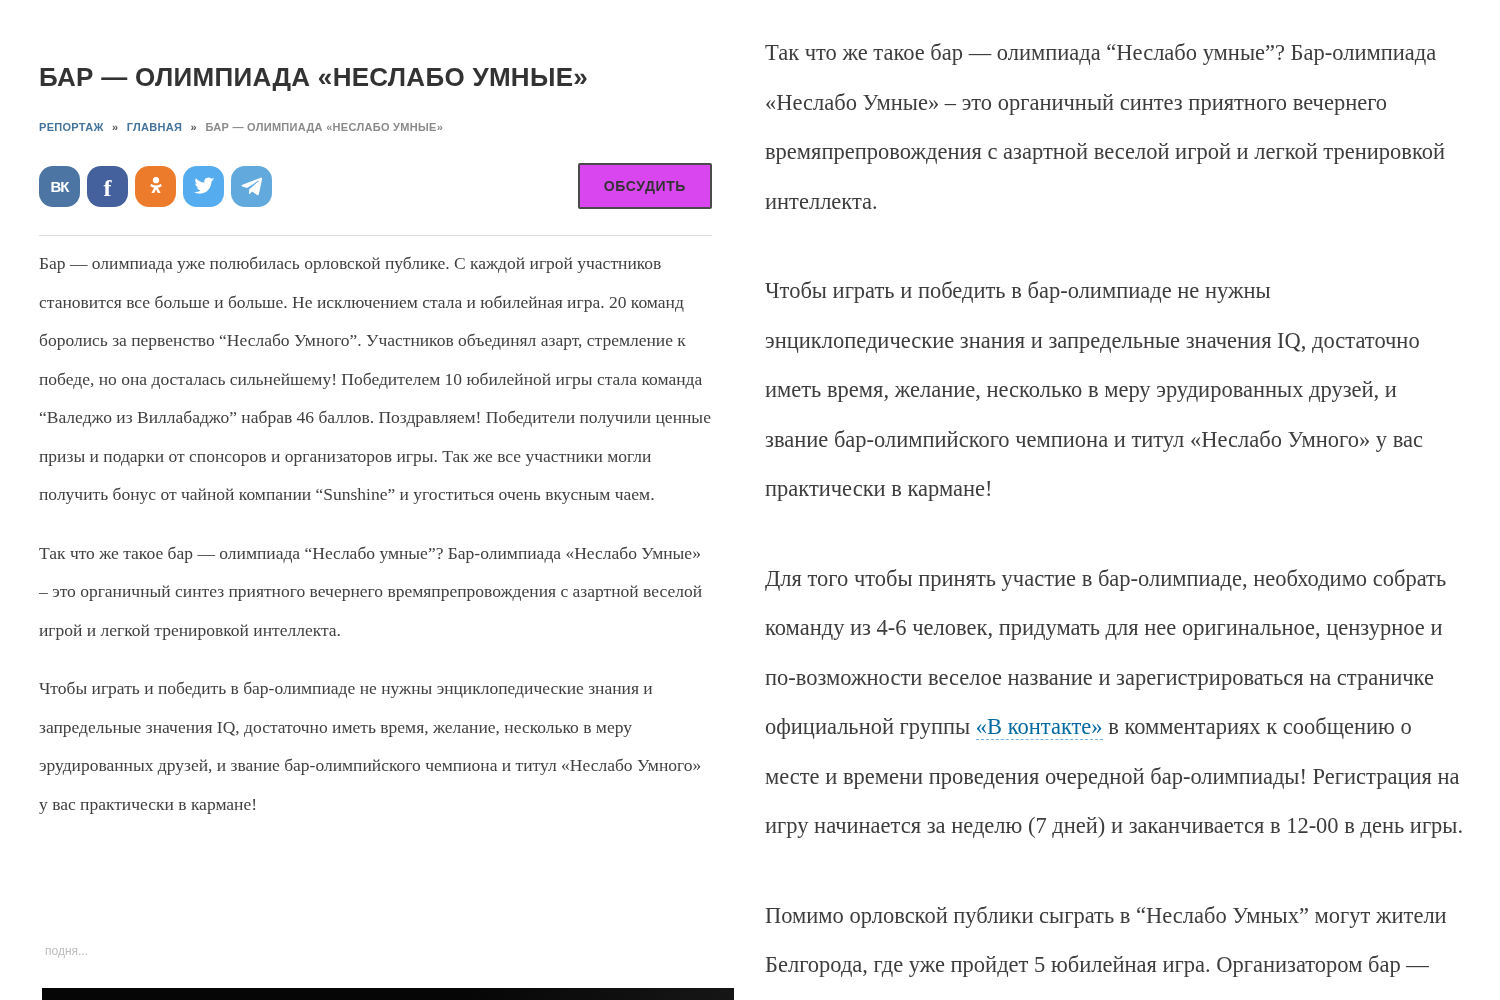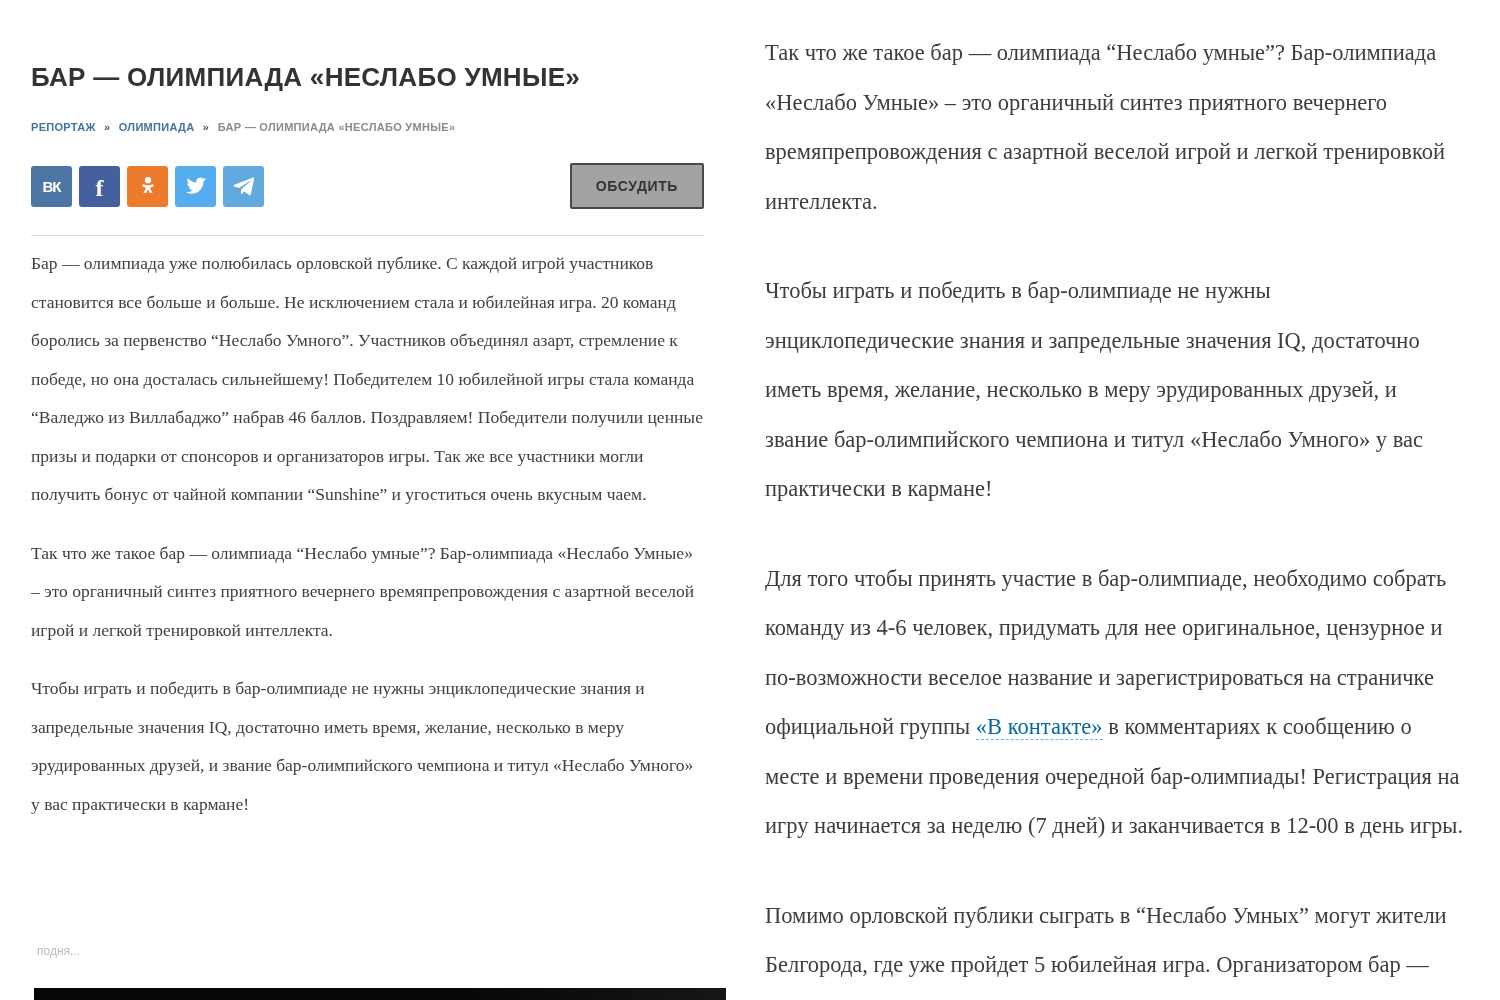--- a/index.html
+++ b/index.html
@@ -4,21 +4,21 @@
 <style>
   * { box-sizing: border-box; }
   html, body { margin: 0; padding: 0; }
   body {
     width: 1500px; height: 1000px; overflow: hidden;
     background: #ffffff;
     font-family: "Liberation Sans", sans-serif;
     position: relative;
   }
   .col-left {
-    position: absolute; left: 4px; top: 0;
+    position: absolute; left: 12px; top: 0;
     width: 735px; height: 1000px;
     padding: 62px 35px 0 27px;
   }
   .col-right {
     position: absolute; left: 735px; top: 0;
     width: 765px; height: 1000px;
     padding: 28px 35px 0 30px;
   }
   h1.page-title {
     margin: 0 0 28px 0;
@@ -31,36 +31,36 @@
   }
   .breadcrumb a { color: #44749c; text-decoration: none; cursor: pointer; }
   .breadcrumb .sep { color: #555; margin: 0 5px; }
   .breadcrumb .current { color: #8a8a8a; }
   .share-row {
     display: flex; align-items: center;
     padding-bottom: 26px; border-bottom: 1px solid #ddd;
   }
   .social { display: flex; gap: 7px; }
   .social a {
-    width: 41px; height: 41px; border-radius: 3px;
+    width: 41px; height: 41px; border-radius: 14px;
     display: flex; align-items: center; justify-content: center;
     color: #fff; text-decoration: none; cursor: pointer;
   }
   .s-vk { background: #4c75a3; }
   .s-fb { background: #44619d; }
   .s-ok { background: #ec7c2c; }
   .s-tw { background: #55acee; }
   .s-tg { background: #62a9dd; }
   .glyph-vk { font-size: 15px; font-weight: bold; letter-spacing: -1px; }
   .glyph-fb { font-family: "Liberation Serif", serif; font-size: 24px; font-weight: bold; margin-top: 4px; }
   .social svg { width: 22px; height: 22px; display: block; }
   .discuss-btn {
     margin-left: auto;
     height: 46px; padding: 0 24px;
-    background: #a3a3a3; border: 2px solid #4a4a4a; border-radius: 2px;
+    background: #d946ef; border: 2px solid #4a4a4a; border-radius: 2px;
     font-family: "Liberation Sans", sans-serif;
     font-size: 14px; font-weight: bold; letter-spacing: 0.6px; color: #333;
     cursor: pointer;
   }
   .article-body { padding-top: 8px; }
   .article-body p {
     font-family: "Liberation Serif", serif;
     font-size: 17.5px; line-height: 2.2; color: #404040;
     margin: 0 0 20px 0;
   }
@@ -86,21 +86,21 @@
 </head>
 <body>
 
 <div class="col-left">
 
   <h1 class="page-title">БАР — ОЛИМПИАДА «НЕСЛАБО УМНЫЕ»</h1>
 
   <nav class="breadcrumb">
     <a>РЕПОРТАЖ</a>
     <span class="sep">»</span>
-    <a>ОЛИМПИАДА</a>
+    <a>ГЛАВНАЯ</a>
     <span class="sep">»</span>
     <span class="current">БАР — ОЛИМПИАДА «НЕСЛАБО УМНЫЕ»</span>
   </nav>
 
   <div class="share-row">
     <div class="social">
       <a class="s-vk">
         <span class="glyph-vk">ВК</span>
       </a>
       <a class="s-fb">

